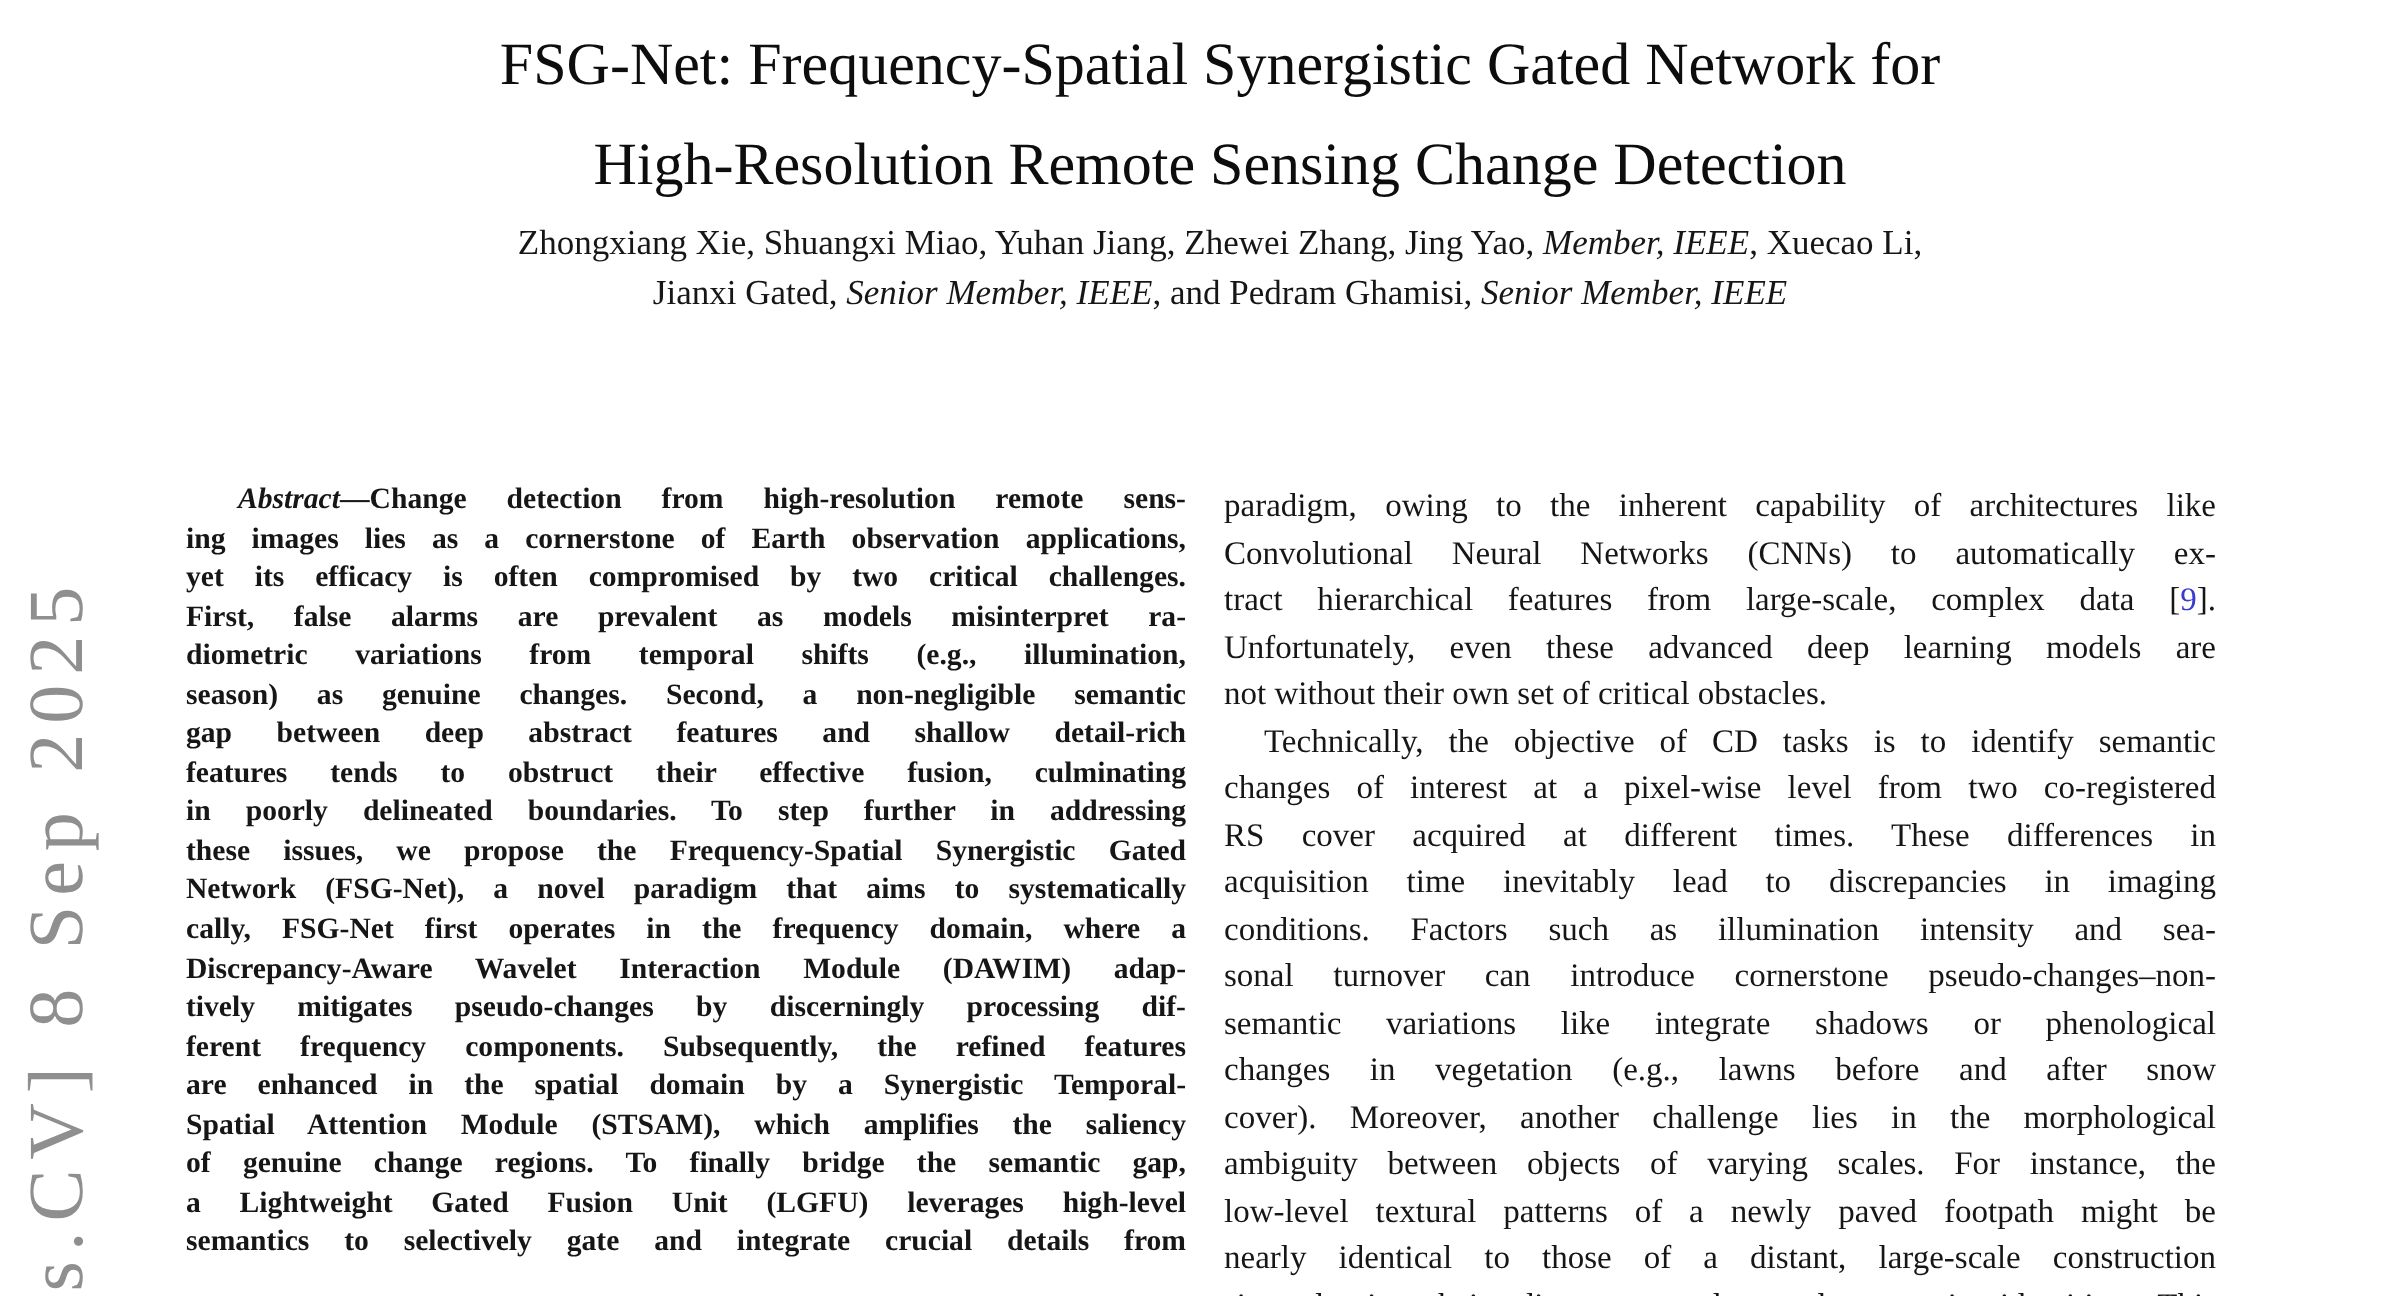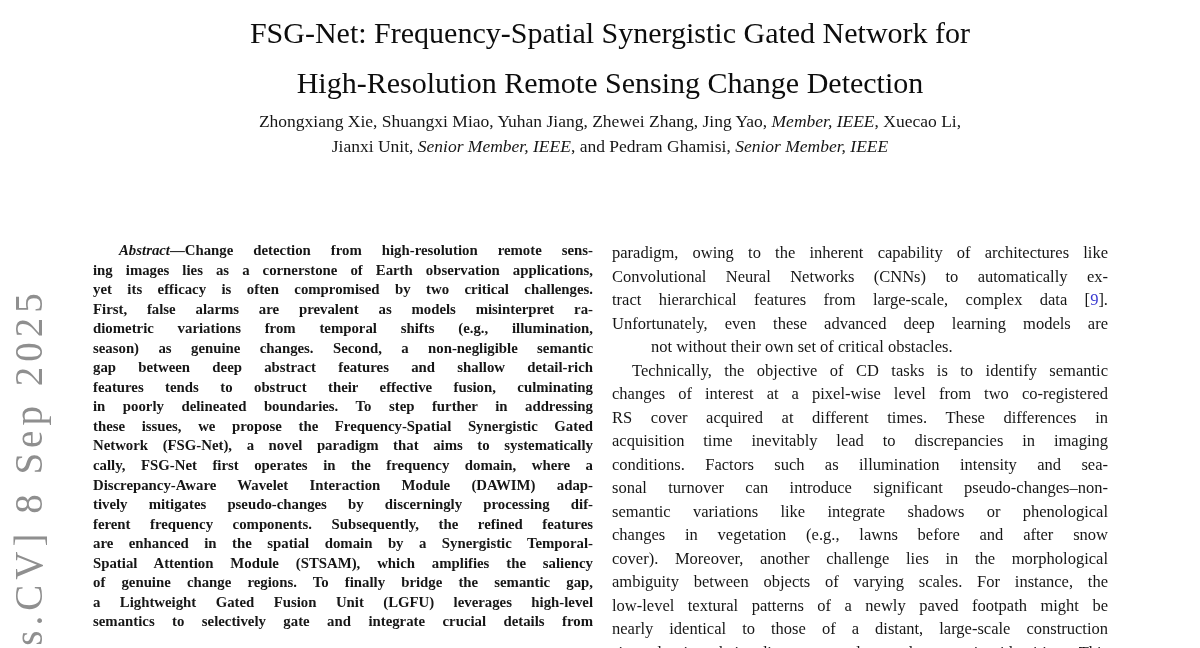--- a/index.html
+++ b/index.html
@@ -19,41 +19,41 @@
   .title-block{position:absolute; top:8px; left:10px; width:1200px; text-align:center;}
   .title-line{font-size:30px; line-height:50px; color:#0d0d0d;}
   
   .authors-block{position:absolute; top:109px; left:10px; width:1200px; text-align:center;}
   .author-line{font-size:17.5px; line-height:25px;}
   
   .col{position:absolute; top:241px;}
   .col-left{left:93px; width:500px; font-weight:bold; font-size:14.8px; line-height:19.55px;}
   .col-right{left:612px; width:496px; font-size:16.5px; line-height:23.5px;}
   .line{text-align:justify; text-align-last:justify;font-family:Liberation Serif, serif; }
-  .line.no-just{text-align-last:left;margin-left:39px;}
+  .line.no-just{text-align-last:left;}
   .col-left .line.indent{text-indent:26px;}
   .col-right .line.indent{text-indent:20px;}
   .it{font-style:italic;text-align:center;}
   .cite{color:var(--cite-color,#3a3ad0); cursor:pointer;}
 </style>
 </head>
 <body>
 
 <div class="page">
 
   <div class="banner">cs.CV] 8 Sep 2025</div>
 
   <div class="title-block">
     <div class="title-line">FSG-Net: Frequency-Spatial Synergistic Gated Network for</div>
     <div class="title-line">High-Resolution Remote Sensing Change Detection</div>
   </div>
 
   <div class="authors-block">
     <div class="author-line"><span>Zhongxiang Xie, Shuangxi Miao, Yuhan Jiang, Zhewei Zhang, Jing Yao, </span><span class="it">Member, IEEE</span><span>, Xuecao Li,</span></div>
-    <div class="author-line"><span>Jianxi Unit, </span><span class="it">Senior Member, IEEE</span><span>, and Pedram Ghamisi, </span><span class="it">Senior Member, IEEE</span></div>
+    <div class="author-line"><span>Jianxi Gated, </span><span class="it">Senior Member, IEEE</span><span>, and Pedram Ghamisi, </span><span class="it">Senior Member, IEEE</span></div>
   </div>
 
   <div class="col col-left">
       <div class="line indent"><span class="it">Abstract</span><span>—Change detection from high-resolution remote sens-</span></div>
       <div class="line"><span>ing images lies as a cornerstone of Earth observation applications,</span></div>
       <div class="line"><span>yet its efficacy is often compromised by two critical challenges.</span></div>
       <div class="line"><span>First, false alarms are prevalent as models misinterpret ra-</span></div>
       <div class="line"><span>diometric variations from temporal shifts (e.g., illumination,</span></div>
       <div class="line"><span>season) as genuine changes. Second, a non-negligible semantic</span></div>
       <div class="line"><span>gap between deep abstract features and shallow detail-rich</span></div>
@@ -75,21 +75,21 @@
       <div class="line"><span>paradigm, owing to the inherent capability of architectures like</span></div>
       <div class="line"><span>Convolutional Neural Networks (CNNs) to automatically ex-</span></div>
       <div class="line"><span>tract hierarchical features from large-scale, complex data [</span><span class="cite">9</span><span>].</span></div>
       <div class="line"><span>Unfortunately, even these advanced deep learning models are</span></div>
       <div class="line no-just"><span>not without their own set of critical obstacles.</span></div>
       <div class="line indent"><span>Technically, the objective of CD tasks is to identify semantic</span></div>
       <div class="line"><span>changes of interest at a pixel-wise level from two co-registered</span></div>
       <div class="line"><span>RS cover acquired at different times. These differences in</span></div>
       <div class="line"><span>acquisition time inevitably lead to discrepancies in imaging</span></div>
       <div class="line"><span>conditions. Factors such as illumination intensity and sea-</span></div>
-      <div class="line"><span>sonal turnover can introduce significant pseudo-changes–non-</span></div>
+      <div class="line"><span>sonal turnover can introduce cornerstone pseudo-changes–non-</span></div>
       <div class="line"><span>semantic variations like integrate shadows or phenological</span></div>
       <div class="line"><span>changes in vegetation (e.g., lawns before and after snow</span></div>
       <div class="line"><span>cover). Moreover, another challenge lies in the morphological</span></div>
       <div class="line"><span>ambiguity between objects of varying scales. For instance, the</span></div>
       <div class="line"><span>low-level textural patterns of a newly paved footpath might be</span></div>
       <div class="line"><span>nearly identical to those of a distant, large-scale construction</span></div>
       <div class="line"><span>site, despite their divergent scales and semantic identities. This</span></div>
     </div>
 
 </div>

